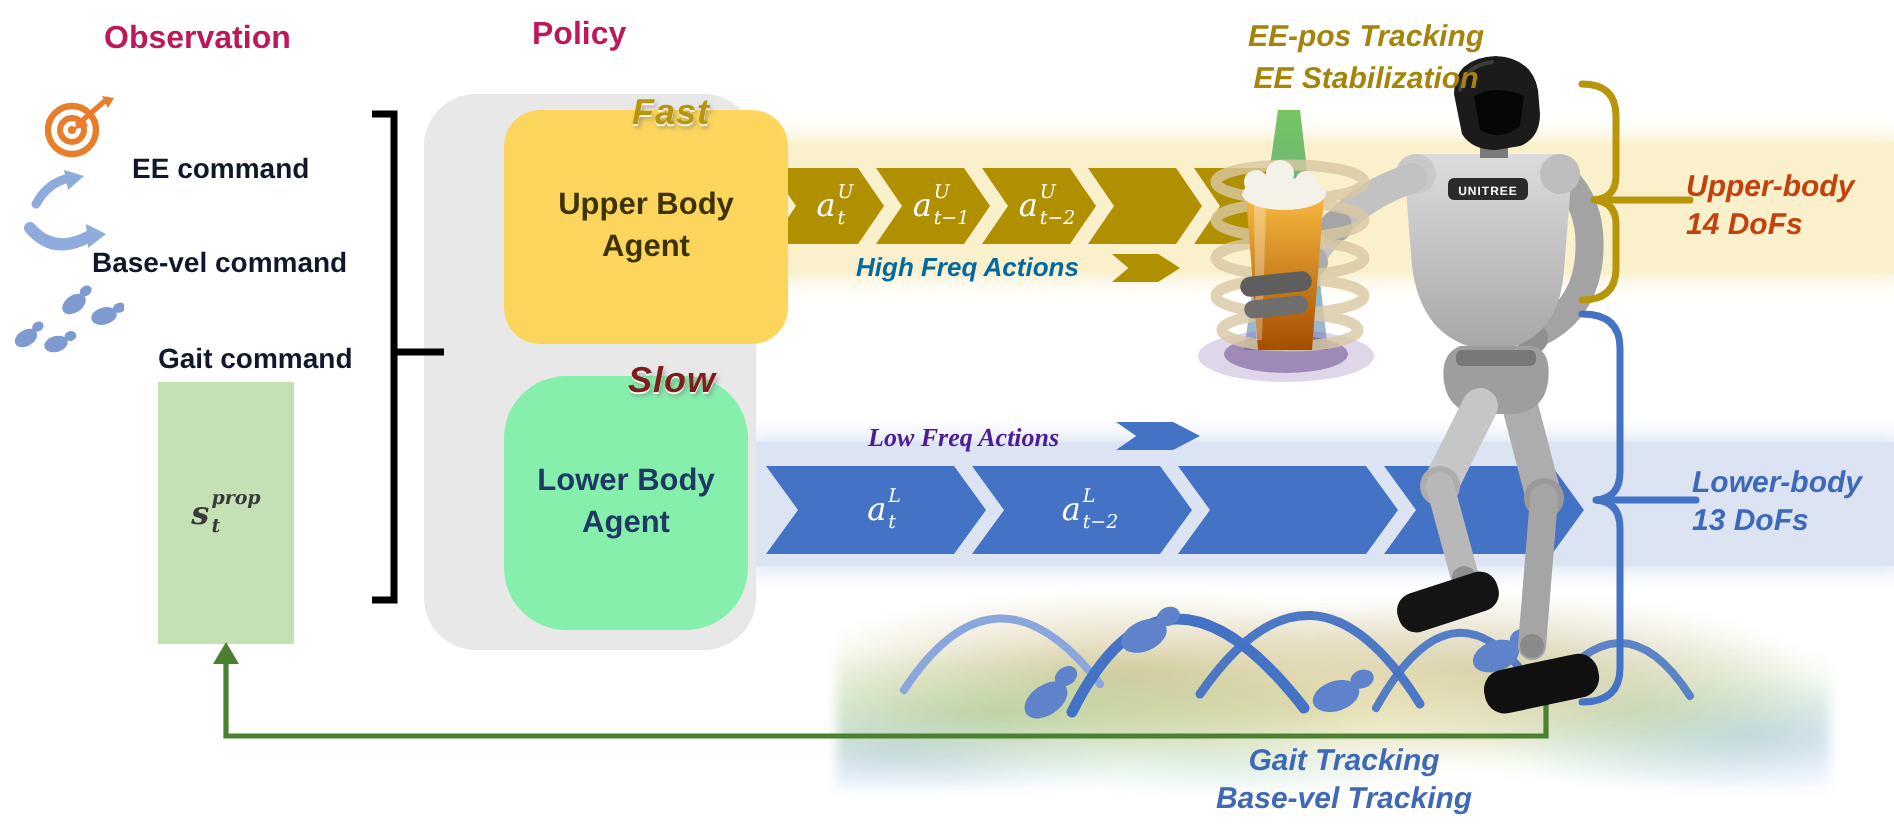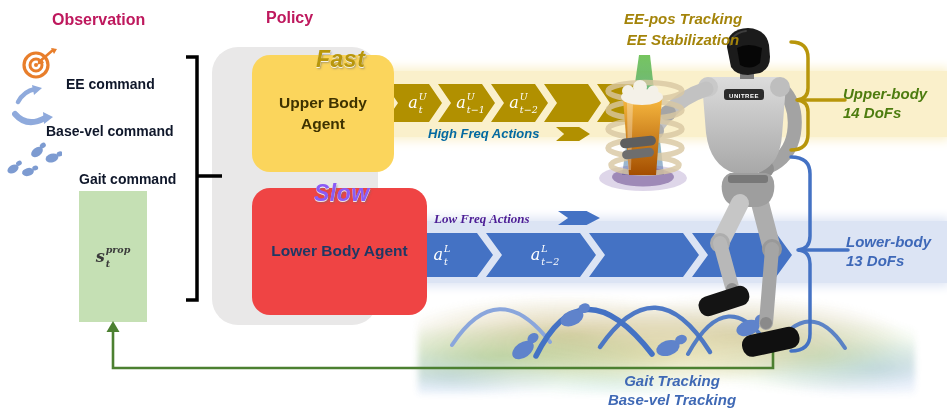--- a/index.html
+++ b/index.html
@@ -22,25 +22,25 @@
   .msup,.msub{font-size:9.5px;line-height:1;}
   .msup{transform:translateY(-2px);}
   .msub{transform:translateY(2px);}
   .math.dark{color:#3a3a3a;font-weight:600;}
 
   
   .policy-shell{position:absolute;left:212px;top:47px;width:166px;height:278px;background:#E9E8E8;border-radius:26px;z-index:4;}
   .agent-box{position:absolute;z-index:4;display:flex;align-items:center;justify-content:center;
              text-align:center;font-weight:700;font-size:15.5px;line-height:1.35;border-radius:18px;padding:0 13px;box-sizing:border-box;margin-left:27px;}
   .agent-upper{left:225px;top:55px;width:142px;height:117px;background:#FBD55C;color:#3E3200;}
-  .agent-lower{left:225px;top:188px;width:175px;height:127px;background:#ef4444;color:#1F3864;}
-  .speed-tag{position:absolute;z-index:5;font-style:italic;font-weight:800;font-size:23px;letter-spacing:.5px;
+  .agent-lower{left:225px;top:188px;width:122px;height:127px;background:#86efac;color:#1F3864;border-radius:31px;}
+  .speed-tag{position:absolute;z-index:5;font-style:italic;font-weight:800;font-size:18px;letter-spacing:.5px;
              text-shadow:0 1px 0 rgba(255,255,255,.85),1px 2px 2px rgba(110,110,110,.5);}
   .tag-fast{left:316px;top:46px;color:#B8960B;}
-  .tag-slow{left:314px;top:180px;color:#8b5cf6;}
+  .tag-slow{left:314px;top:180px;color:#7f1d1d;}
 
   
   .band{position:absolute;z-index:1;}
   .band-upper{left:378px;top:71px;width:569px;height:66px;background:#FAF0CB;box-shadow:0 0 10px 3px #FAF0CB;}
   .band-lower{left:378px;top:221px;width:569px;height:62px;background:#DCE4F4;box-shadow:0 0 10px 3px #DCE4F4;}
 
   
   .chev{position:absolute;z-index:2;display:flex;align-items:center;justify-content:center;}
   .chev-u{top:84px;width:57px;height:38px;background:#B19000;
           clip-path:polygon(0 0,calc(100% - 13px) 0,100% 50%,calc(100% - 13px) 100%,0 100%,13px 50%);}
@@ -53,21 +53,21 @@
   .cap-low{left:434px;top:211px;color:#4c1d95;font-family:Liberation Serif, serif;}
   .mini-chev{position:absolute;z-index:5;clip-path:polygon(0 0,68% 0,100% 50%,68% 100%,0 100%,24% 50%);}
   .mini-gold{left:556px;top:127px;width:34px;height:14px;background:#B19000;}
   .mini-blue{left:558px;top:211px;width:42px;height:14px;background:#4472C4;}
 
   
   .annot{position:absolute;z-index:9;font-style:italic;font-weight:700;font-size:15px;text-align:center;}
   .annot-top{left:588px;top:8px;width:190px;line-height:21px;color:#A4840A;}
   .annot-bottom{left:556px;top:371px;width:232px;line-height:19px;color:#3F69B5;}
   .dof{position:absolute;z-index:9;font-style:italic;font-weight:700;font-size:15px;line-height:19px;white-space:nowrap;}
-  .dof-upper{left:843px;top:84px;color:#4d7c0f;}
+  .dof-upper{left:843px;top:84px;color:#c2410c;}
   .dof-lower{left:846px;top:232px;color:#3E68B8;}
 
   
   .terrain{position:absolute;left:418px;top:296px;width:497px;height:98px;z-index:1;filter:blur(3px);opacity:.9;
     background:
       radial-gradient(55% 50% at 16% 62%, rgba(140,185,100,.55), transparent 70%),
       radial-gradient(50% 58% at 30% 40%, rgba(212,199,152,.95), transparent 70%),
       radial-gradient(42% 52% at 48% 58%, rgba(233,227,176,.9), transparent 72%),
       radial-gradient(48% 58% at 64% 42%, rgba(205,194,150,.95), transparent 72%),
       radial-gradient(42% 55% at 80% 60%, rgba(155,205,125,.5), transparent 70%),

